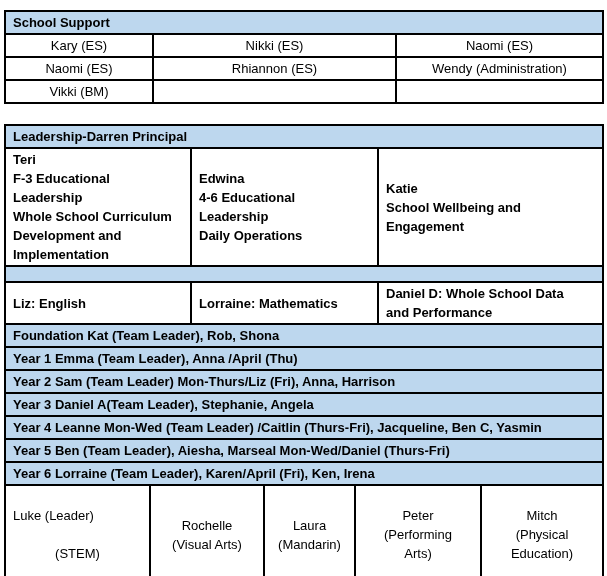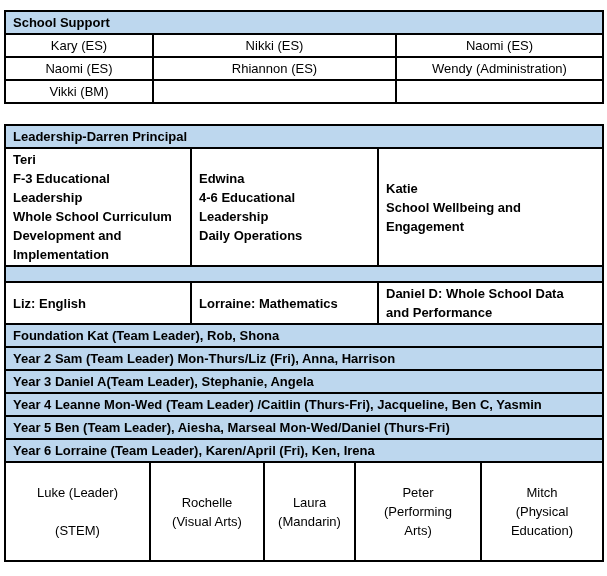--- a/index.html
+++ b/index.html
@@ -70,21 +70,21 @@
   .team-row td {
     font-weight: bold;
     height: 19px;
   }
   .spec-row td {
     white-space: pre-line;
     text-align: center;
     height: 57px;
     font-weight: normal;
   }
-  .luke-line1 { text-align: center; }
+  .luke-line1 { text-align: left; }
   .luke-line2 { text-align: center; }
 </style>
 </head>
 <body>
 
 <div class="page">
 
   <table id="school-support">
     <colgroup>
       <col style="width:148px">
@@ -148,20 +148,23 @@
     <tr class="curr-row">
       <td class="exec-cell" colspan="2">Liz: English</td>
       <td class="exec-cell" colspan="3">Lorraine: Mathematics</td>
       <td class="exec-cell" colspan="2">Daniel D: Whole School Data
 and Performance</td>
     </tr>
     <tr class="team-row">
       <td class="fill" colspan="7">Foundation Kat (Team Leader), Rob, Shona</td>
     </tr>
     <tr class="team-row">
+      <td class="fill" colspan="7">Year 1 Emma (Team Leader), Anna /April (Thu)</td>
+    </tr>
+    <tr class="team-row">
       <td class="fill" colspan="7">Year 2 Sam (Team Leader) Mon-Thurs/Liz (Fri), Anna, Harrison</td>
     </tr>
     <tr class="team-row">
       <td class="fill" colspan="7">Year 3 Daniel A(Team Leader), Stephanie, Angela</td>
     </tr>
     <tr class="team-row">
       <td class="fill" colspan="7">Year 4 Leanne Mon-Wed (Team Leader) /Caitlin (Thurs-Fri), Jacqueline, Ben C, Yasmin</td>
     </tr>
     <tr class="team-row">
       <td class="fill" colspan="7">Year 5 Ben (Team Leader), Aiesha, Marseal Mon-Wed/Daniel (Thurs-Fri)</td>

